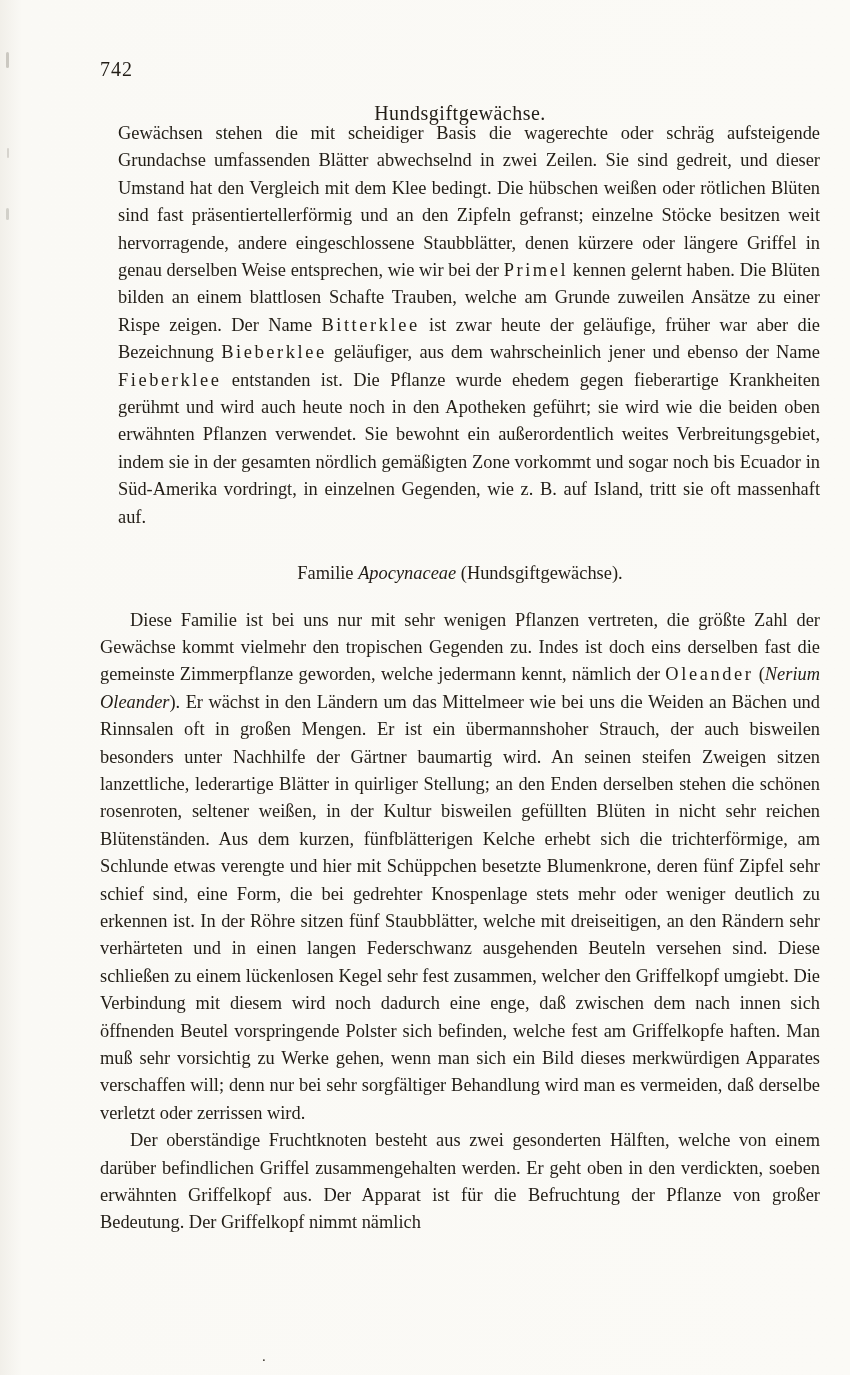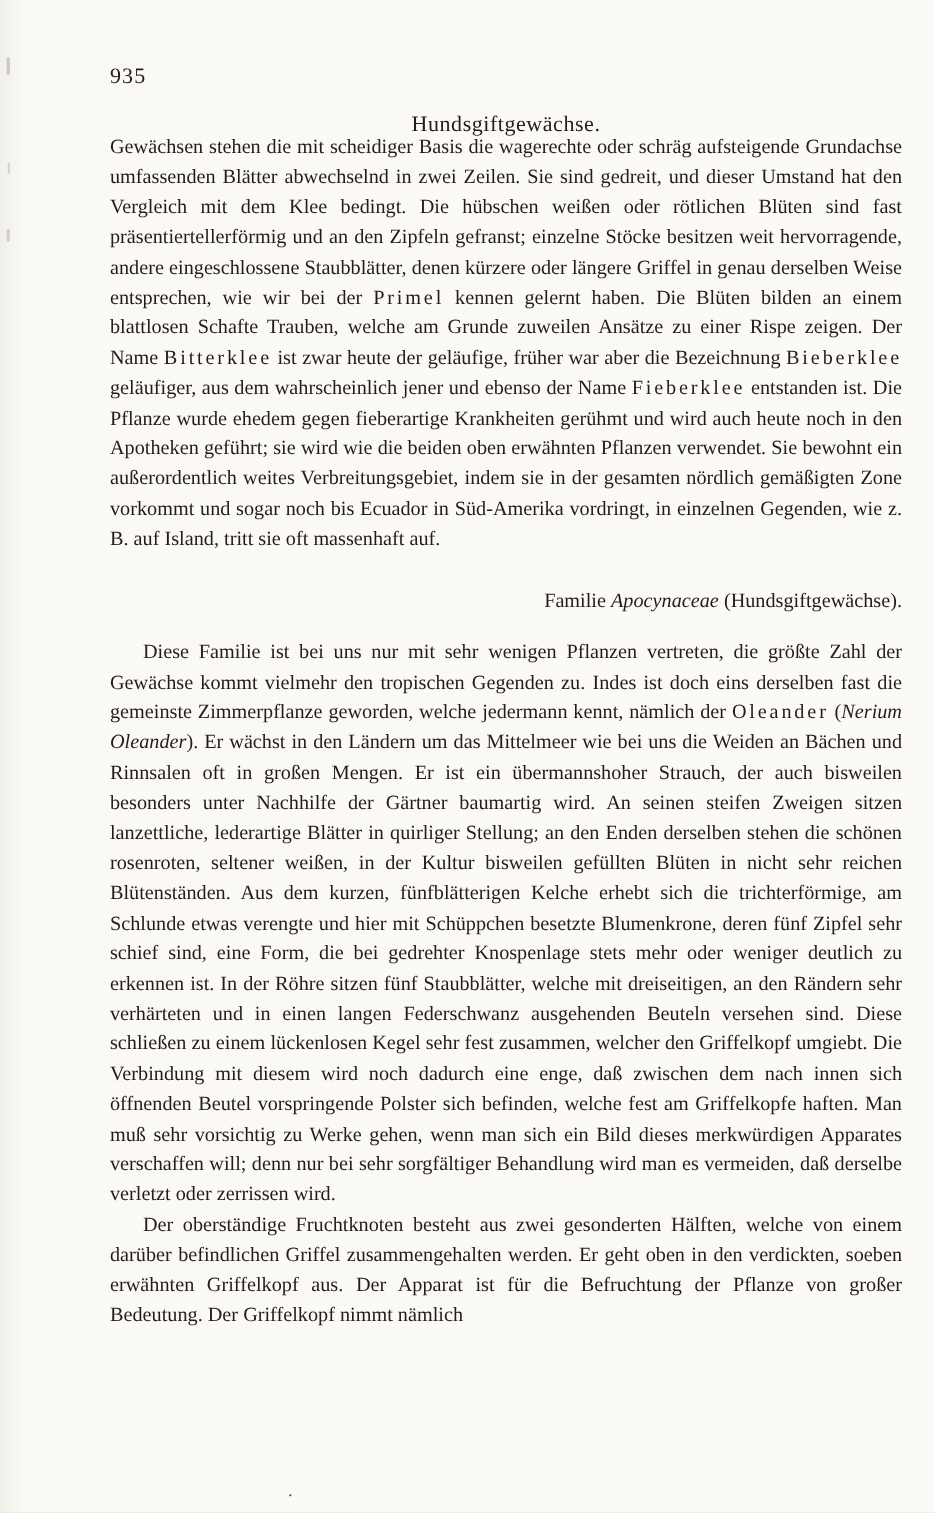--- a/index.html
+++ b/index.html
@@ -49,27 +49,27 @@
   .content {
     margin: 34px 30px 0 100px;
     text-align: justify;
     font-size: 18.4px;
     line-height: 27.4px;
   }
   .content p {
     margin: 0;
   }
   p.indent { text-indent: 30px; }
-  p.no-indent { text-indent: 0; }
+  p.no-indent { text-indent: 0; margin-left: 18px; }
 
   .sperr { letter-spacing: 0.14em; }   
   .lat   { font-style: italic; }       
 
   .section-heading {
-    text-align: right;
+    text-align: center;
     text-indent: 0;
     font-size: 18.4px;
     font-weight: normal;
     margin: 29px 0 19px 0 !important;
   }
 
   .bottom-dot {
     position: absolute;
     left: 262px;
     top: 1348px;
@@ -80,21 +80,21 @@
 </head>
 <body>
 
 <div class="page">
 
   <span class="scan-artifact artifact-1"></span>
   <span class="scan-artifact artifact-2"></span>
   <span class="scan-artifact artifact-3"></span>
 
   <div class="page-header">
-    <span class="page-number">935</span>
+    <span class="page-number">742</span>
     <span class="running-title">Hundsgiftgewächse.</span>
   </div>
 
   <div class="content">
 
     <p class="no-indent"><span>Gewächsen stehen die mit scheidiger Basis die wagerechte oder schräg aufsteigende Grundachse umfassenden Blätter abwechselnd in zwei Zeilen. Sie sind gedreit, und dieser Umstand hat den Vergleich mit dem Klee bedingt. Die hübschen weißen oder rötlichen Blüten sind fast präsentiertellerförmig und an den Zipfeln gefranst; einzelne Stöcke besitzen weit hervorragende, andere eingeschlossene Staubblätter, denen kürzere oder längere Griffel in genau derselben Weise entsprechen, wie wir bei der </span><span class="sperr">Primel</span><span> kennen gelernt haben. Die Blüten bilden an einem blattlosen Schafte Trauben, welche am Grunde zuweilen Ansätze zu einer Rispe zeigen. Der Name </span><span class="sperr">Bitterklee</span><span> ist zwar heute der geläufige, früher war aber die Bezeichnung </span><span class="sperr">Bieberklee</span><span> geläufiger, aus dem wahrscheinlich jener und ebenso der Name </span><span class="sperr">Fieberklee</span><span> entstanden ist. Die Pflanze wurde ehedem gegen fieberartige Krankheiten gerühmt und wird auch heute noch in den Apotheken geführt; sie wird wie die beiden oben erwähnten Pflanzen verwendet. Sie bewohnt ein außerordentlich weites Verbreitungsgebiet, indem sie in der gesamten nördlich gemäßigten Zone vorkommt und sogar noch bis Ecuador in Süd-Amerika vordringt, in einzelnen Gegenden, wie z. B. auf Island, tritt sie oft massenhaft auf.</span></p>
 
     <p class="section-heading"><span>Familie </span><em class="lat">Apocynaceae</em><span> (Hundsgiftgewächse).</span></p>
 
     <p class="indent"><span>Diese Familie ist bei uns nur mit sehr wenigen Pflanzen vertreten, die größte Zahl der Gewächse kommt vielmehr den tropischen Gegenden zu. Indes ist doch eins derselben fast die gemeinste Zimmerpflanze geworden, welche jedermann kennt, nämlich der </span><span class="sperr">Oleander</span><span> (</span><em class="lat">Nerium Oleander</em><span>). Er wächst in den Ländern um das Mittelmeer wie bei uns die Weiden an Bächen und Rinnsalen oft in großen Mengen. Er ist ein übermannshoher Strauch, der auch bisweilen besonders unter Nachhilfe der Gärtner baumartig wird. An seinen steifen Zweigen sitzen lanzettliche, lederartige Blätter in quirliger Stellung; an den Enden derselben stehen die schönen rosenroten, seltener weißen, in der Kultur bisweilen gefüllten Blüten in nicht sehr reichen Blütenständen. Aus dem kurzen, fünfblätterigen Kelche erhebt sich die trichterförmige, am Schlunde etwas verengte und hier mit Schüppchen besetzte Blumenkrone, deren fünf Zipfel sehr schief sind, eine Form, die bei gedrehter Knospenlage stets mehr oder weniger deutlich zu erkennen ist. In der Röhre sitzen fünf Staubblätter, welche mit dreiseitigen, an den Rändern sehr verhärteten und in einen langen Federschwanz ausgehenden Beuteln versehen sind. Diese schließen zu einem lückenlosen Kegel sehr fest zusammen, welcher den Griffelkopf umgiebt. Die Verbindung mit diesem wird noch dadurch eine enge, daß zwischen dem nach innen sich öffnenden Beutel vorspringende Polster sich befinden, welche fest am Griffelkopfe haften. Man muß sehr vorsichtig zu Werke gehen, wenn man sich ein Bild dieses merkwürdigen Apparates verschaffen will; denn nur bei sehr sorgfältiger Behandlung wird man es vermeiden, daß derselbe verletzt oder zerrissen wird.</span></p>

